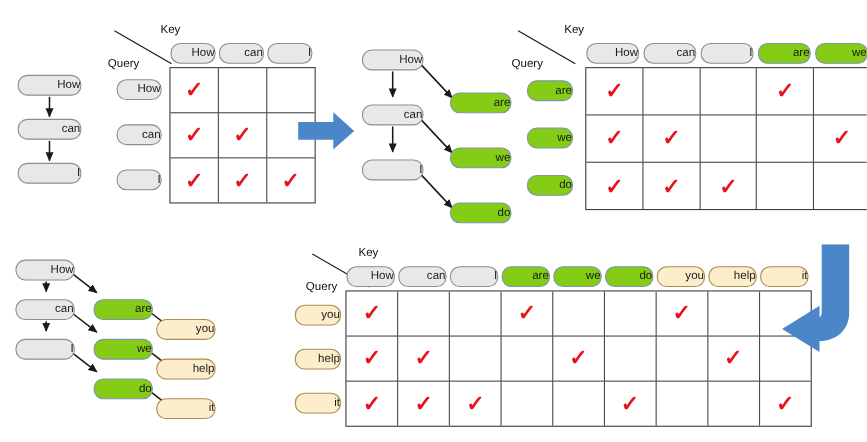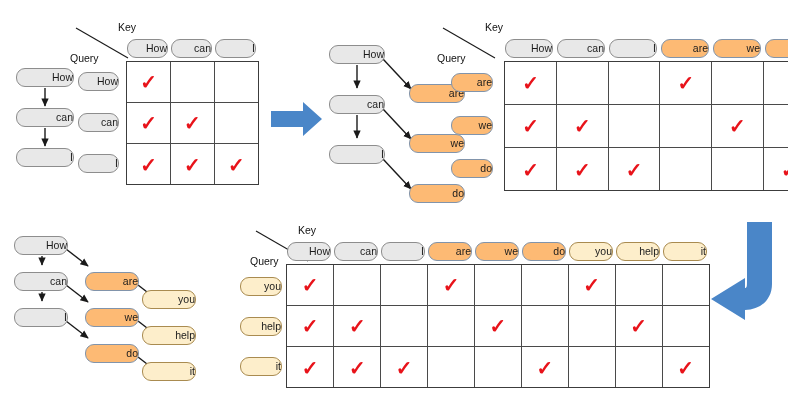--- a/index.html
+++ b/index.html
@@ -22,25 +22,25 @@
     line-height: 17px;
     text-align: right;
     font-size: 10.5px;
     border-radius: 9px;
     border: 1px solid #8a8a8a;
     background: #e9e9e9;
     color: #1b1b1b;
     white-space: nowrap;
   }
   .pill.gray  { background: #e8e8e8; border-color: #8d8d8d; }
-  .pill.blue  { background: #fdba74; border-color: #8194ab; }
+  .pill.blue  { background: #84cc16; border-color: #8194ab; }
   .pill.cream { background: #fdeecb; border-color: #a98b50; }
 
   
-  .matrix { position: absolute; }
+  .matrix { position: absolute; margin-left: 28px; }
   .mtx-head { position: absolute; top: 0; left: 0; height: 20px; }
   .mtx-head .pill { top: 0; }
   .grid {
     position: absolute;
     border: 1.5px solid #3c3c3c;
     box-sizing: content-box;
     background: #ffffff;
   }
   .grid table {
     border-collapse: collapse;

